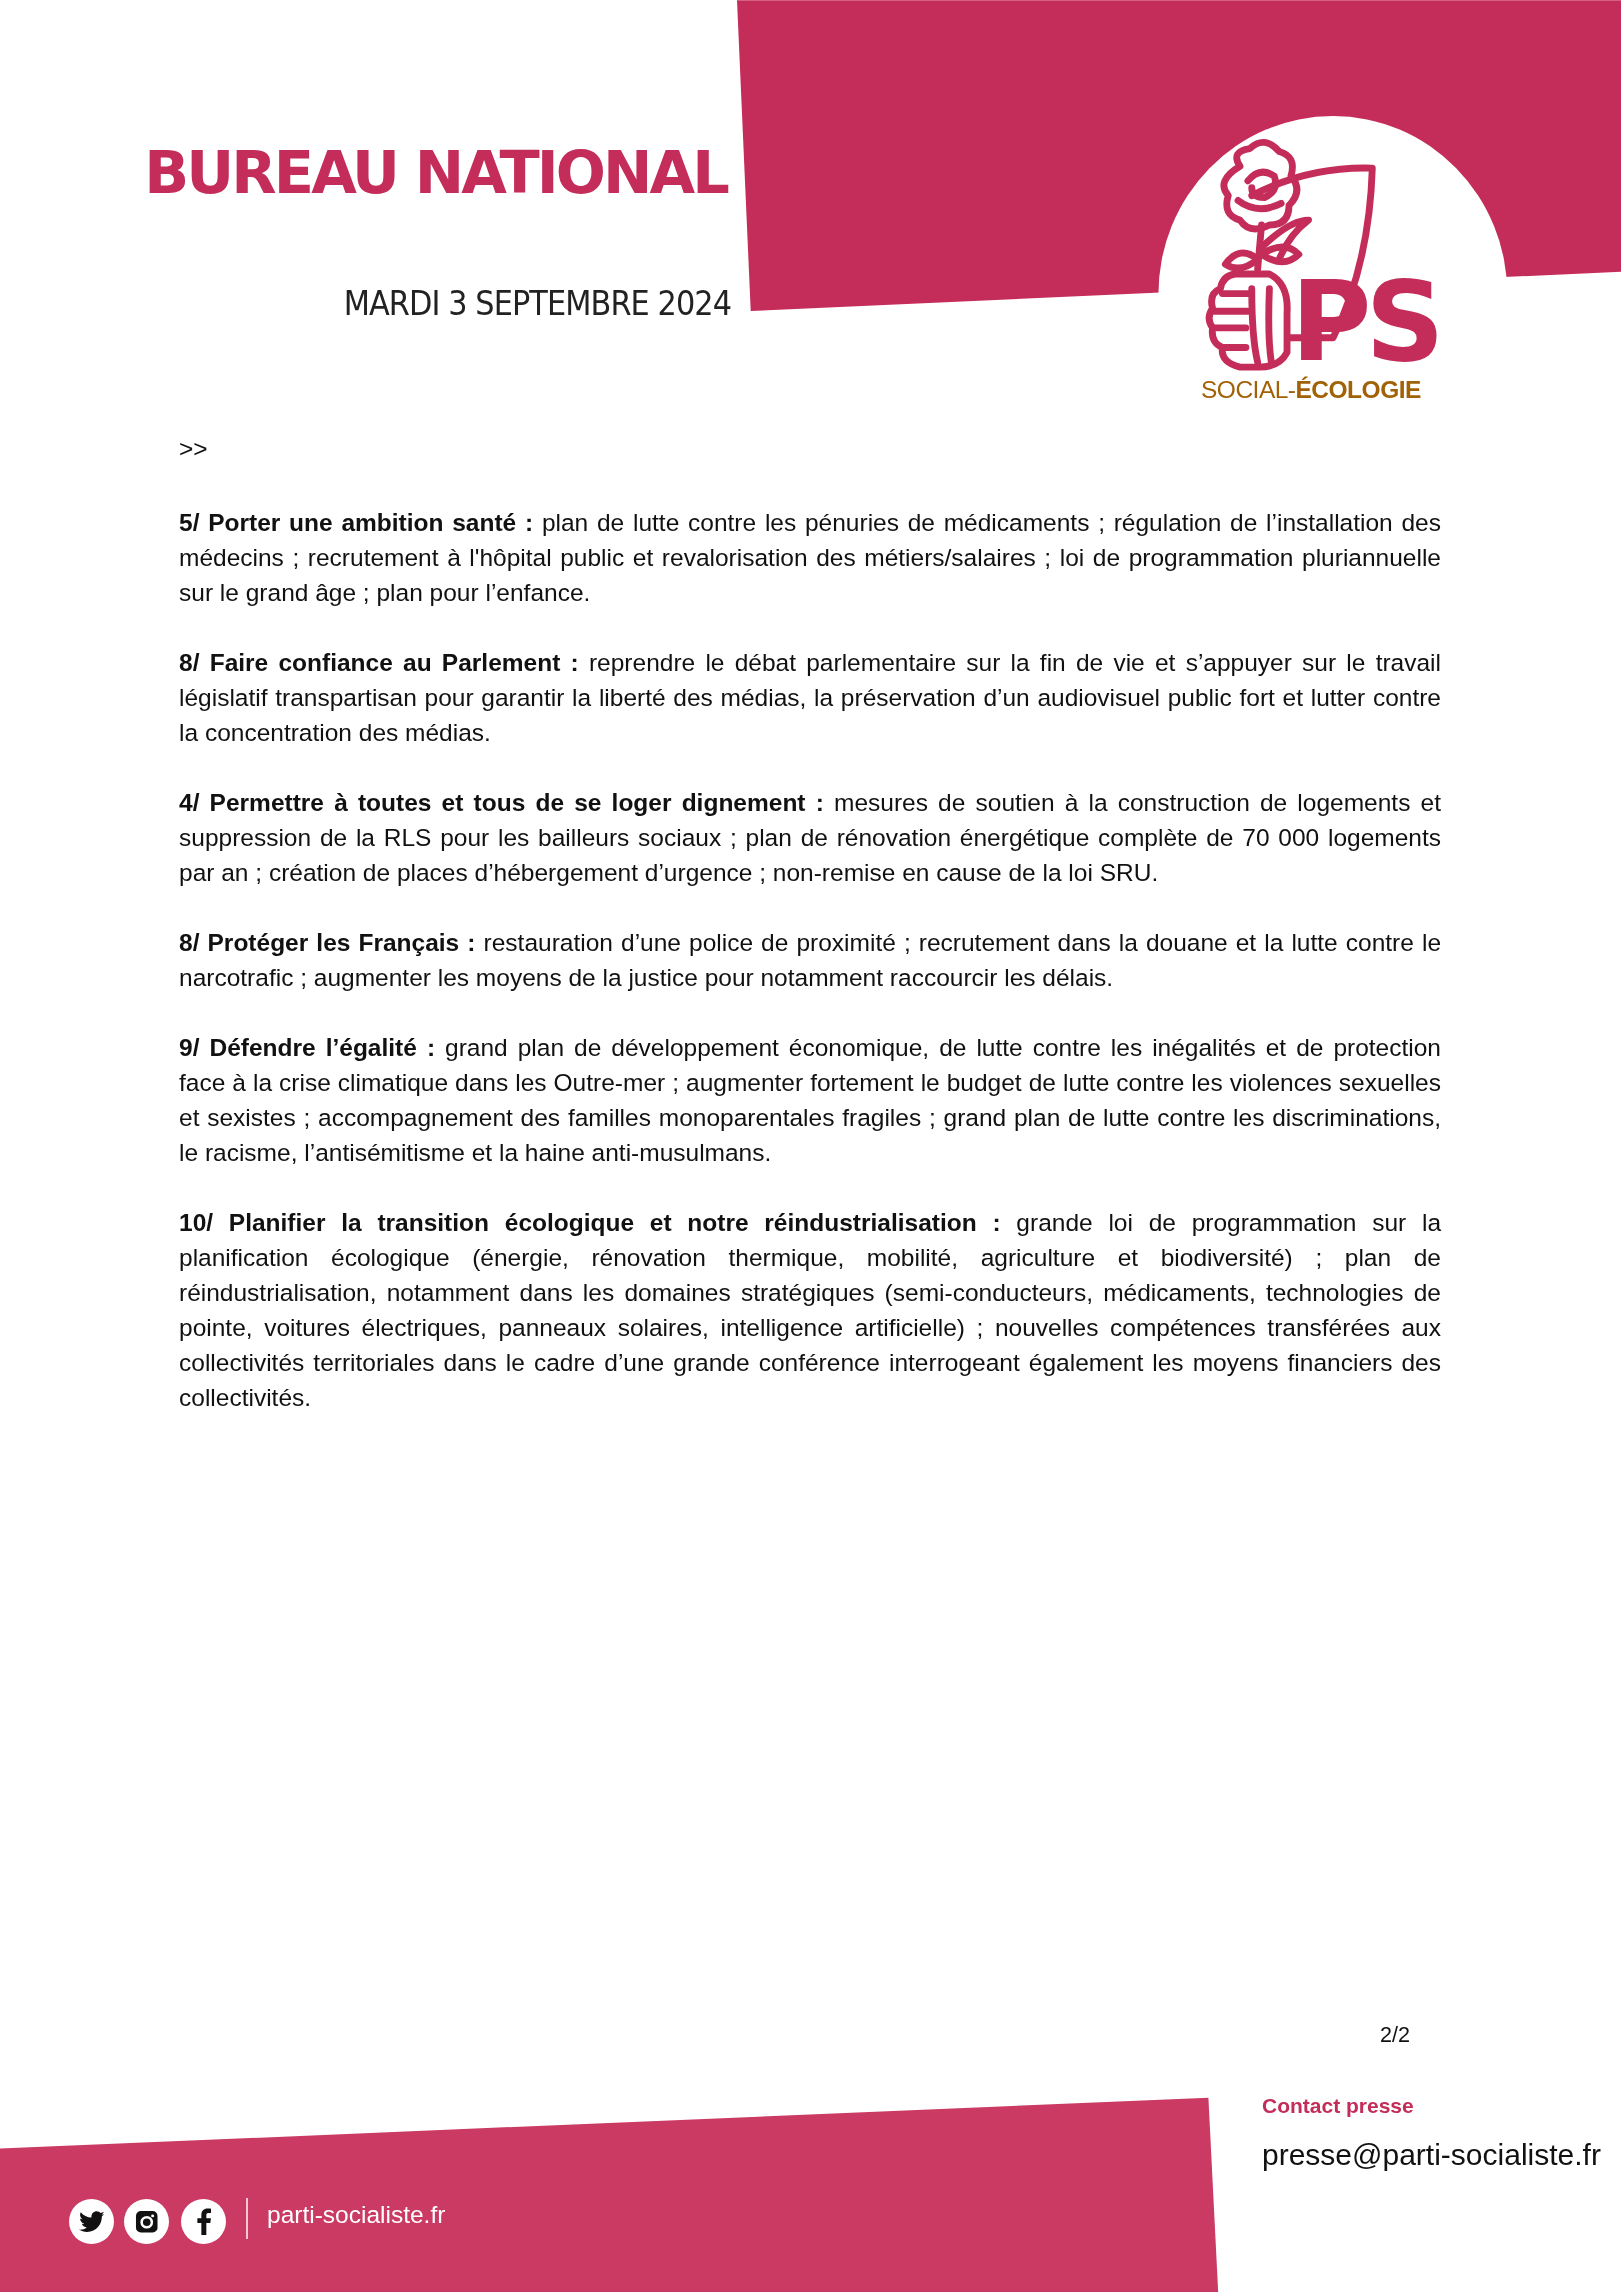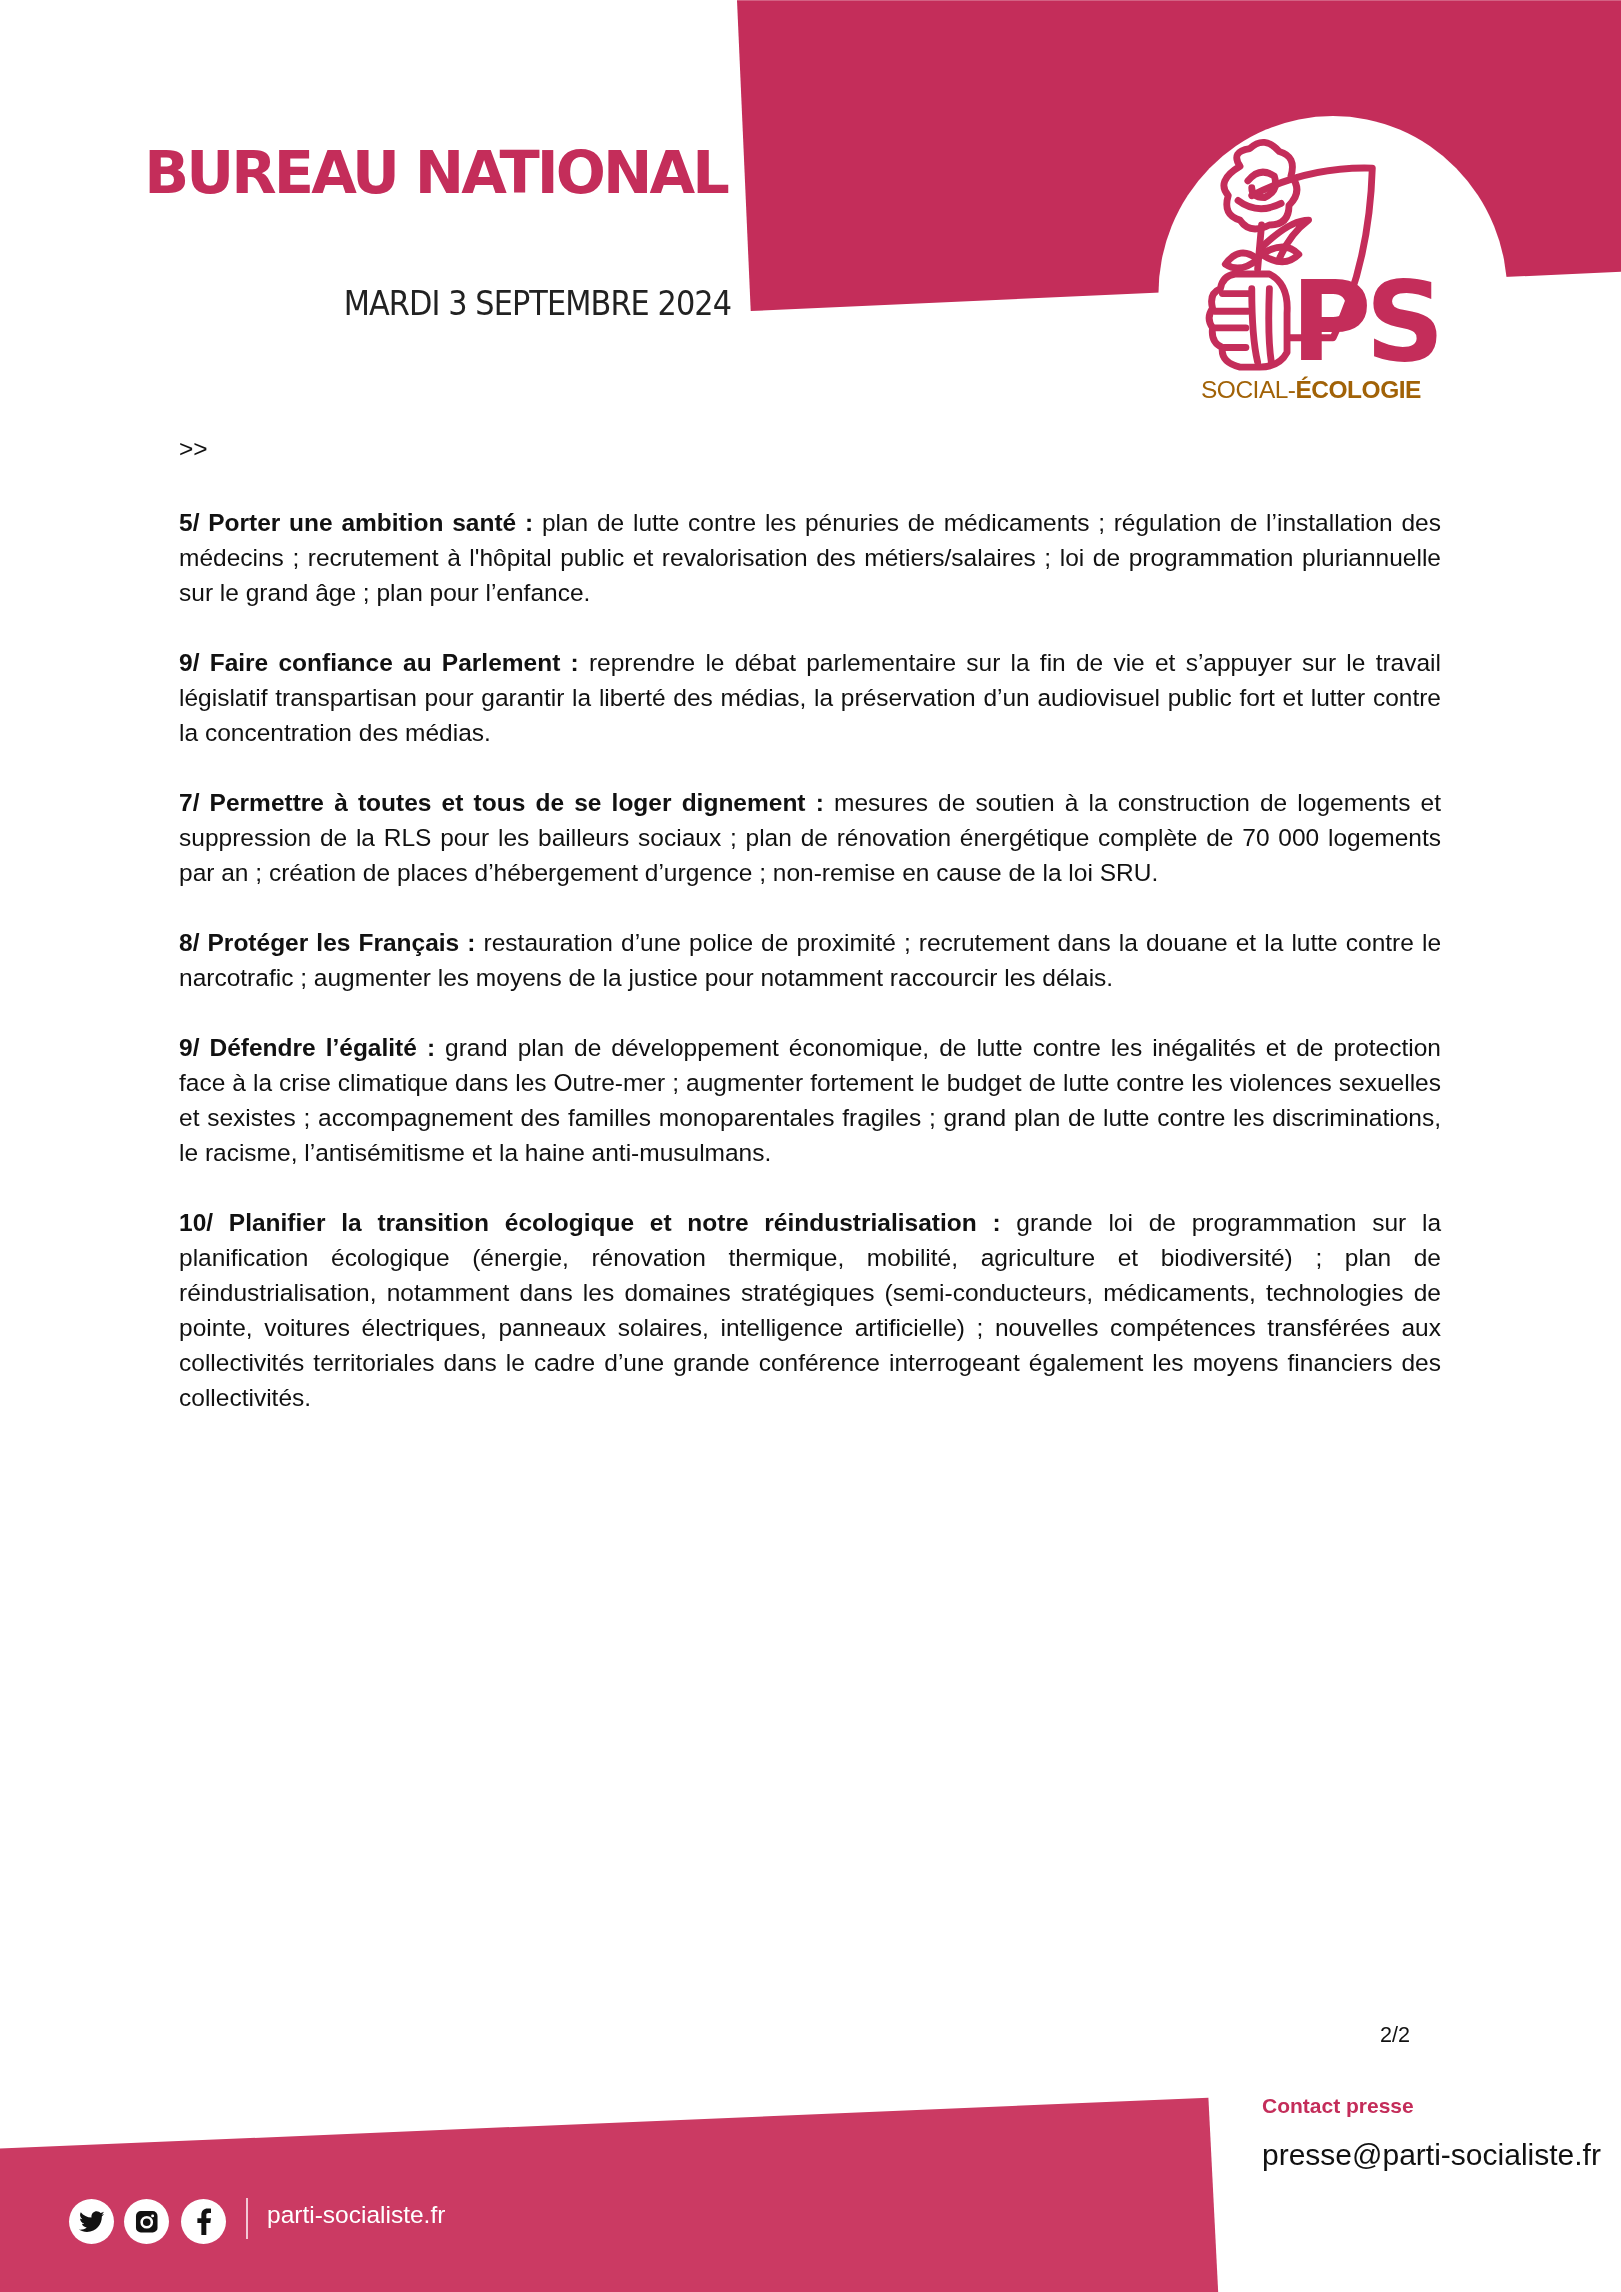--- a/index.html
+++ b/index.html
@@ -74,22 +74,22 @@
     <path d="M112,165 Q112,215 118,240"></path>
       <path d="M130,165 Q128,215 132,240"></path>
   </g>
   <text x="152" y="238" font-family="DejaVu Sans, sans-serif" font-weight="bold" font-size="112" fill="#C42D5A" letter-spacing="-6">PS</text>
 </svg>
 <div class="logo-tag"><span>SOCIAL-</span><b>ÉCOLOGIE</b></div>
 
 <div class="content">
   <div class="cont-mark">&gt;&gt;</div>
   <p class="item"><span class="head">5/ Porter une ambition santé :</span><span> plan de lutte contre les pénuries de médicaments ; régulation de l’installation des médecins ; recrutement à l'hôpital public et revalorisation des métiers/salaires ; loi de programmation pluriannuelle sur le grand âge ; plan pour l’enfance.</span></p>
-  <p class="item"><span class="head">9/ Faire confiance au Parlement :</span><span> reprendre le débat parlementaire sur la fin de vie et s’appuyer sur le travail législatif transpartisan pour garantir la liberté des médias, la préservation d’un audiovisuel public fort et lutter contre la concentration des médias.</span></p>
-  <p class="item"><span class="head">7/ Permettre à toutes et tous de se loger dignement :</span><span> mesures de soutien à la construction de logements et suppression de la RLS pour les bailleurs sociaux ; plan de rénovation énergétique complète de 70 000 logements par an ; création de places d’hébergement d’urgence ; non-remise en cause de la loi SRU.</span></p>
+  <p class="item"><span class="head">8/ Faire confiance au Parlement :</span><span> reprendre le débat parlementaire sur la fin de vie et s’appuyer sur le travail législatif transpartisan pour garantir la liberté des médias, la préservation d’un audiovisuel public fort et lutter contre la concentration des médias.</span></p>
+  <p class="item"><span class="head">4/ Permettre à toutes et tous de se loger dignement :</span><span> mesures de soutien à la construction de logements et suppression de la RLS pour les bailleurs sociaux ; plan de rénovation énergétique complète de 70 000 logements par an ; création de places d’hébergement d’urgence ; non-remise en cause de la loi SRU.</span></p>
   <p class="item"><span class="head">8/ Protéger les Français :</span><span> restauration d’une police de proximité ; recrutement dans la douane et la lutte contre le narcotrafic ; augmenter les moyens de la justice pour notamment raccourcir les délais.</span></p>
   <p class="item"><span class="head">9/ Défendre l’égalité :</span><span> grand plan de développement économique, de lutte contre les inégalités et de protection face à la crise climatique dans les Outre-mer ; augmenter fortement le budget de lutte contre les violences sexuelles et sexistes ; accompagnement des familles monoparentales fragiles ; grand plan de lutte contre les discriminations, le racisme, l’antisémitisme et la haine anti-musulmans.</span></p>
   <p class="item"><span class="head">10/ Planifier la transition écologique et notre réindustrialisation :</span><span> grande loi de programmation sur la planification écologique (énergie, rénovation thermique, mobilité, agriculture et biodiversité) ; plan de réindustrialisation, notamment dans les domaines stratégiques (semi-conducteurs, médicaments, technologies de pointe, voitures électriques, panneaux solaires, intelligence artificielle) ; nouvelles compétences transférées aux collectivités territoriales dans le cadre d’une grande conférence interrogeant également les moyens financiers des collectivités.</span></p>
 </div>
 
 <div class="page-num">2/2</div>
 
 <div class="contact-title">Contact presse</div>
 <div class="contact-email">presse@parti-socialiste.fr</div>
 

